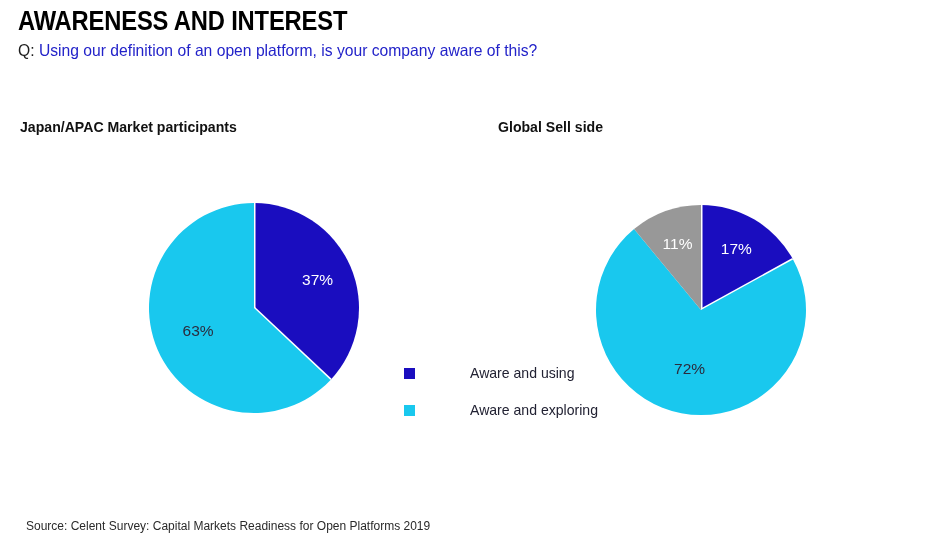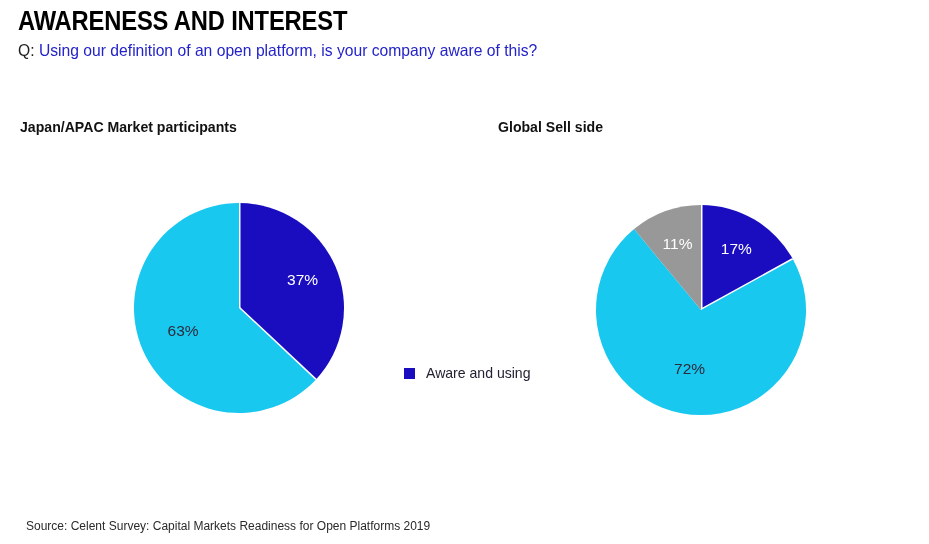--- a/index.html
+++ b/index.html
@@ -55,21 +55,21 @@
     transform: scaleX(0.94);
     transform-origin: left top;
   }
   #heading-left  { left: 20px;  top: 118px; }
   #heading-right { left: 498px; top: 118px; }
 
   
   .pie-wrap {
     position: absolute;
   }
-  #pie-left  { left: 133px; top: 202px; width: 212px; height: 212px; }
+  #pie-left  { left: 148px; top: 202px; width: 212px; height: 212px; }
   #pie-right { left: 595px; top: 204px; width: 212px; height: 212px; }
   .pie-svg { display: block; width: 100%; height: 100%; }
 
   .slice-label {
     font-family: "Liberation Sans", sans-serif;
     font-size: 15.5px;
     dominant-baseline: middle;
     text-anchor: middle;
   }
   .slice-label.light { fill: #ffffff; }
@@ -79,20 +79,21 @@
   #legend {
     position: absolute;
     left: 404px;
     top: 362px;
   }
   .legend-row {
     display: flex;
     align-items: center;
     height: 22px;
     margin-bottom: 15px;
+    gap: 44px;
   }
   .legend-swatch {
     width: 11px;
     height: 11px;
     flex: 0 0 11px;
     margin-right: 11px;
   }
   .legend-label {
     font-size: 14.5px;
     color: #222233;
@@ -149,15 +150,19 @@
       <path d="M 106 106 L 39.070481076387594 25.096109508542114 A 105 105 0 0 1 105.99999999999997 1 Z" fill="#989898"></path>
       <text x="82.5" y="40.8" class="slice-label light">11%</text>
     </svg>
 </div>
 
 <div id="legend">
     <div class="legend-row">
       <span class="legend-swatch" style="background: rgb(26, 13, 191);"></span>
       <span class="legend-label">Aware and using</span>
     </div>
+    <div class="legend-row">
+      <span class="legend-swatch" style="background: rgb(25, 200, 238);"></span>
+      <span class="legend-label">Aware and exploring</span>
+    </div>
   </div>
 
 <div id="source-note">Source: Celent Survey: Capital Markets Readiness for Open Platforms 2019</div>
 
 </body></html>

